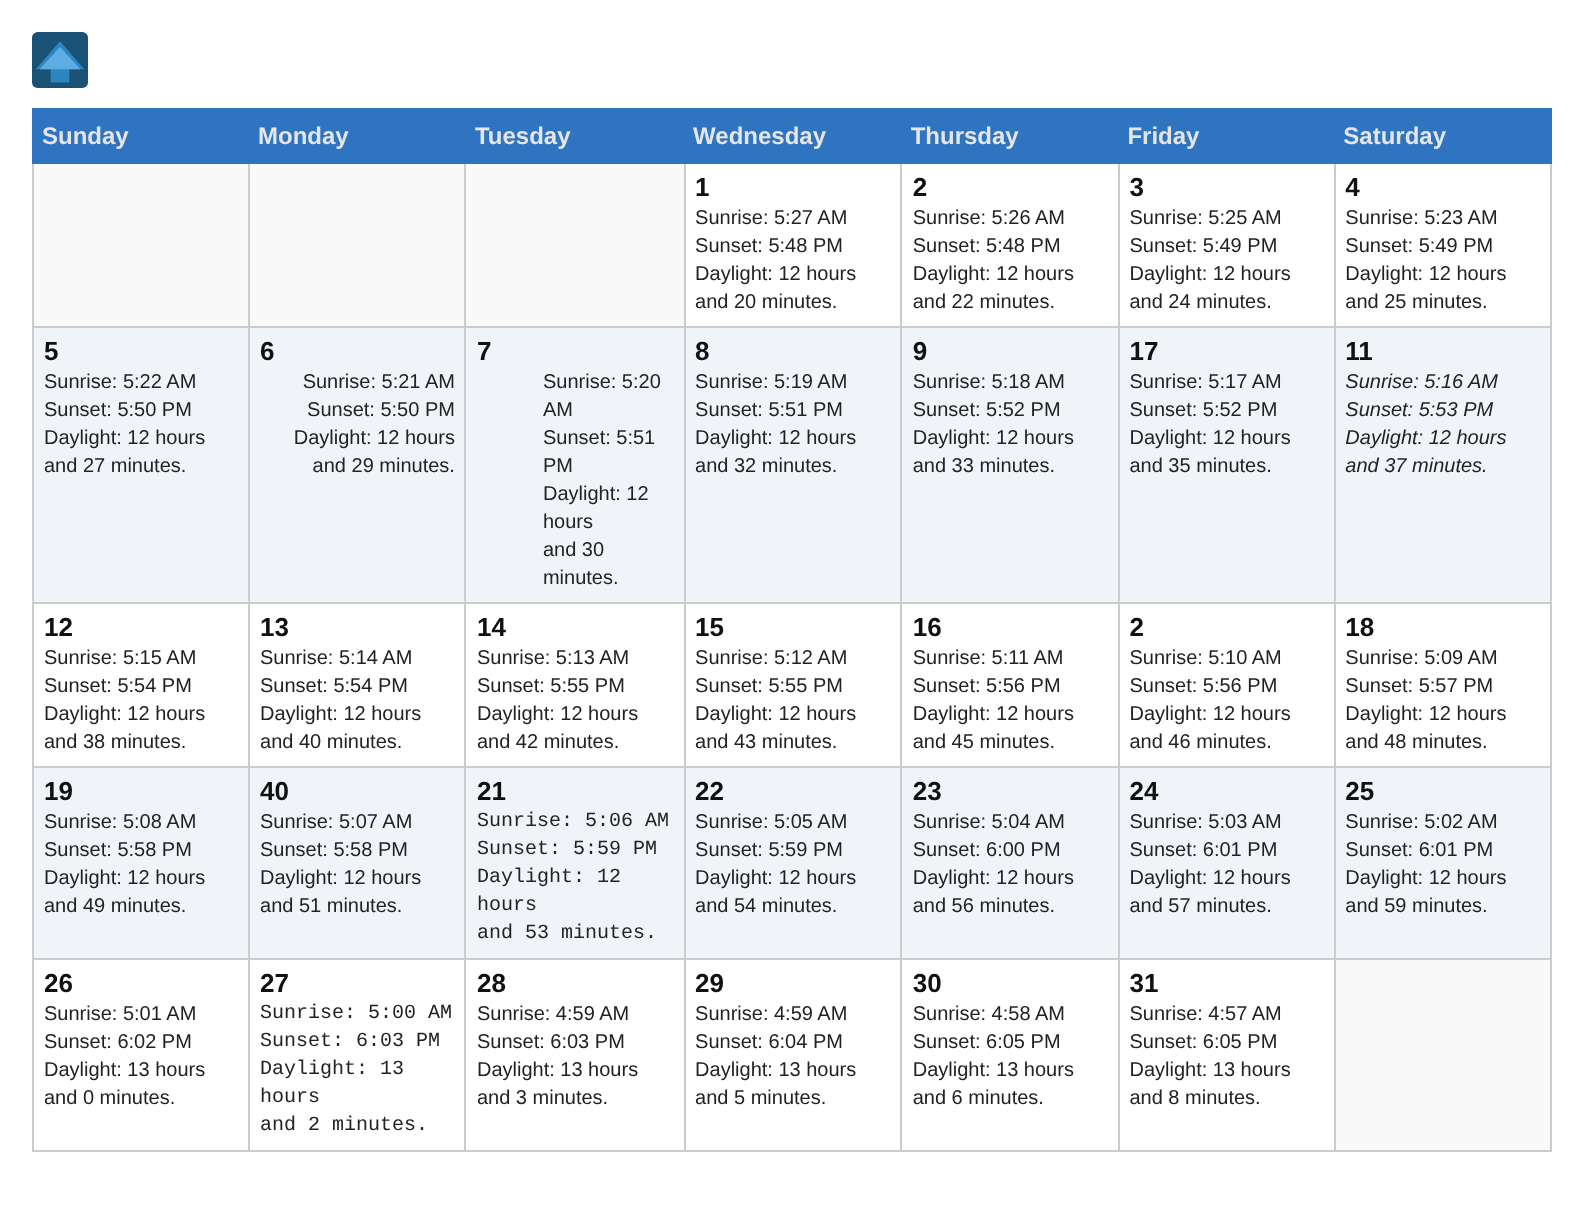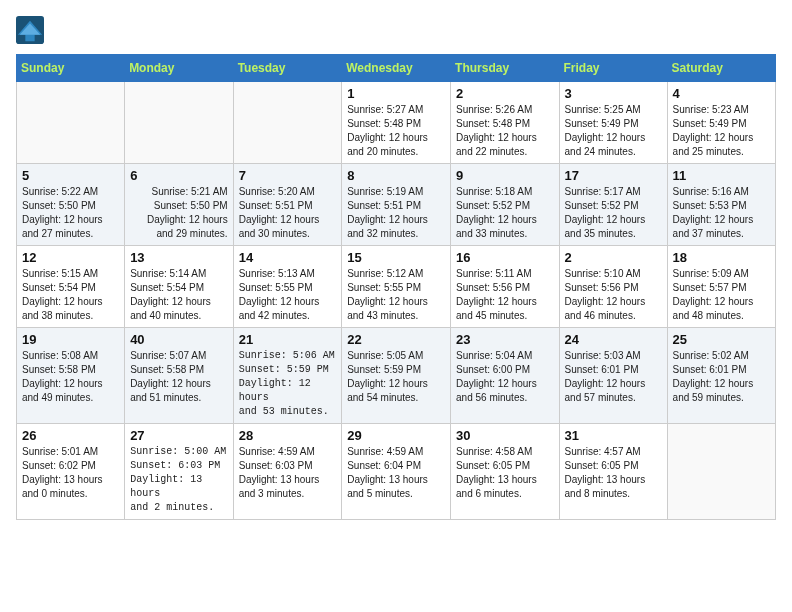--- a/index.html
+++ b/index.html
@@ -44,21 +44,21 @@
       font-size: 14px;
       color: #333;
     }
     .calendar-table {
       width: 100%;
       border-collapse: collapse;
       font-size: 10.5px;
     }
     .calendar-table th {
       background-color: #2e74c0;
-      color: #bef264;
+      color: #e5e5e5;
       padding: 6px 4px;
       text-align: left;
       font-size: 12px;
       font-weight: bold;
       border: 1px solid #2e74c0;
     }
     .calendar-table td {
       border: 1px solid #ccc;
       vertical-align: top;
       padding: 4px 5px;
@@ -161,21 +161,21 @@
         </td>
         <td>
           <span class="day-number">6</span>
           <div class="day-info" style="white-space: pre-line; text-align: right;">Sunrise: 5:21 AM
 Sunset: 5:50 PM
 Daylight: 12 hours
 and 29 minutes.</div>
         </td>
         <td>
           <span class="day-number">7</span>
-          <div class="day-info" style="white-space: pre-line;">Sunrise: 5:20 AM
+          <div class="day-info" style="white-space: pre-line; margin-left: 33px;">Sunrise: 5:20 AM
 Sunset: 5:51 PM
 Daylight: 12 hours
 and 30 minutes.</div>
         </td>
         <td>
           <span class="day-number">8</span>
           <div class="day-info" style="white-space: pre-line;">Sunrise: 5:19 AM
 Sunset: 5:51 PM
 Daylight: 12 hours
 and 32 minutes.</div>
@@ -189,21 +189,21 @@
         </td>
         <td>
           <span class="day-number">17</span>
           <div class="day-info" style="white-space: pre-line;">Sunrise: 5:17 AM
 Sunset: 5:52 PM
 Daylight: 12 hours
 and 35 minutes.</div>
         </td>
         <td>
           <span class="day-number">11</span>
-          <div class="day-info" style="white-space: pre-line;">Sunrise: 5:16 AM
+          <div class="day-info" style="white-space: pre-line; font-style: italic;">Sunrise: 5:16 AM
 Sunset: 5:53 PM
 Daylight: 12 hours
 and 37 minutes.</div>
         </td>
       </tr>
       <tr>
         <td>
           <span class="day-number">12</span>
           <div class="day-info" style="white-space: pre-line;">Sunrise: 5:15 AM
 Sunset: 5:54 PM

